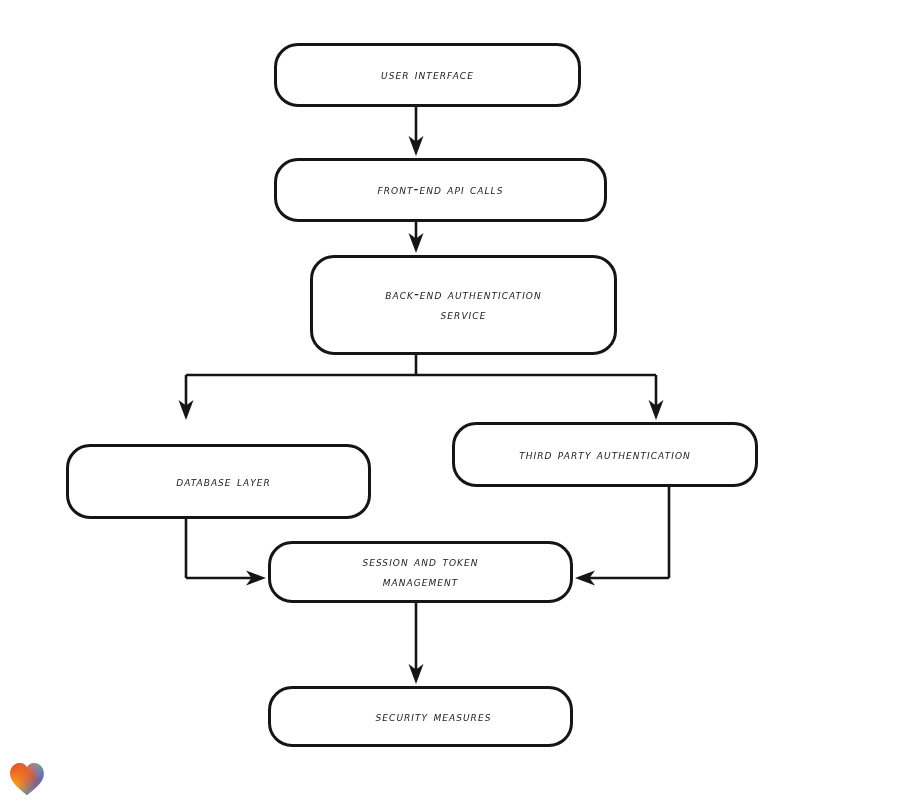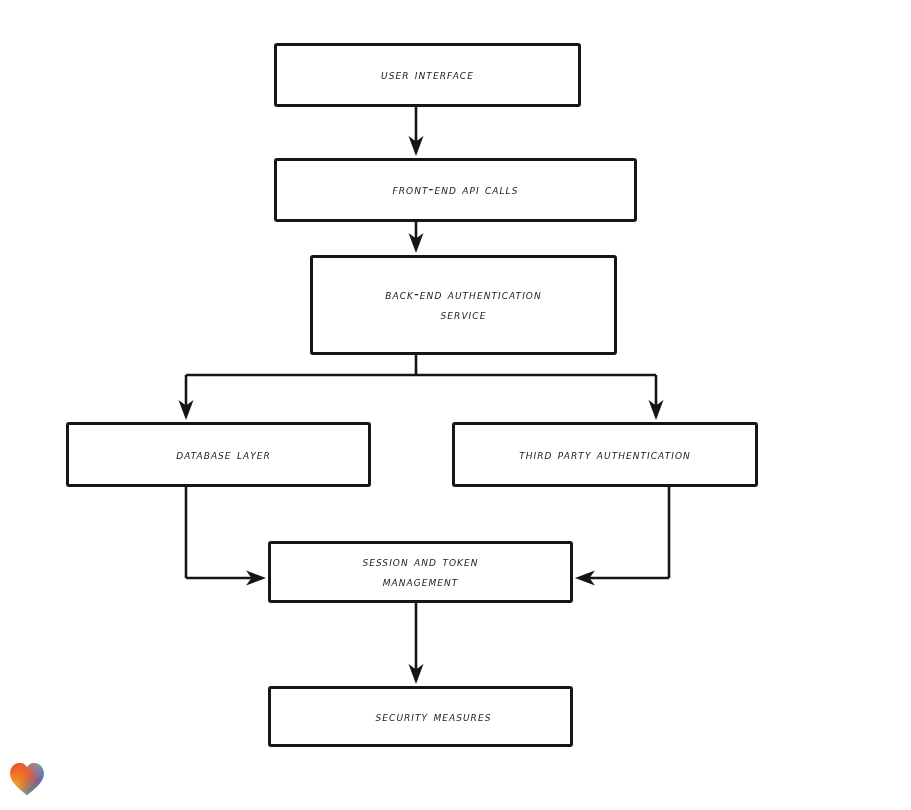--- a/index.html
+++ b/index.html
@@ -18,21 +18,21 @@
     position: absolute;
     left: 0;
     top: 0;
     width: 911px;
     height: 810px;
   }
   .node {
     position: absolute;
     box-sizing: border-box;
     border: 3.2px solid #151515;
-    border-radius: 3px;
+    border-radius: 24px;
     background: #ffffff;
     display: flex;
     align-items: center;
     justify-content: center;
     text-align: center;
     color: #1b1b1b;
     font-family: "DejaVu Sans", sans-serif;
     font-size: 13.5px;
     letter-spacing: 1.05px;
     line-height: 1.45;
@@ -41,23 +41,23 @@
     font-style: italic;
     font-weight: 500;
     padding: 4px 10px;
     user-select: none;
   }
   .node .label {
     display: block;
     white-space: pre-line;
   }
   #node-user-interface   { left: 274px; top: 43px;  width: 307px; height: 64px; }
-  #node-frontend-api     { left: 274px; top: 158px; width: 363px; height: 64px; }
+  #node-frontend-api     { left: 274px; top: 158px; width: 333px; height: 64px; }
   #node-backend-auth     { left: 274px; top: 255px; width: 307px; height: 100px; margin-left: 36px; }
-  #node-database-layer   { left: 66px;  top: 422px; width: 305px; height: 65px; padding-left: 20px; }
+  #node-database-layer   { left: 66px;  top: 444px; width: 305px; height: 75px; padding-left: 20px; }
   #node-third-party-auth { left: 452px; top: 422px; width: 306px; height: 65px; }
   #node-session-token    { left: 268px; top: 541px; width: 305px; height: 62px; text-align: center; }
   #node-security         { left: 268px; top: 686px; width: 305px; height: 61px; padding-left: 36px; }
 
   #heart-icon {
     position: absolute;
     left: 8px;
     top: 761px;
     width: 38px;
     height: 36px;

